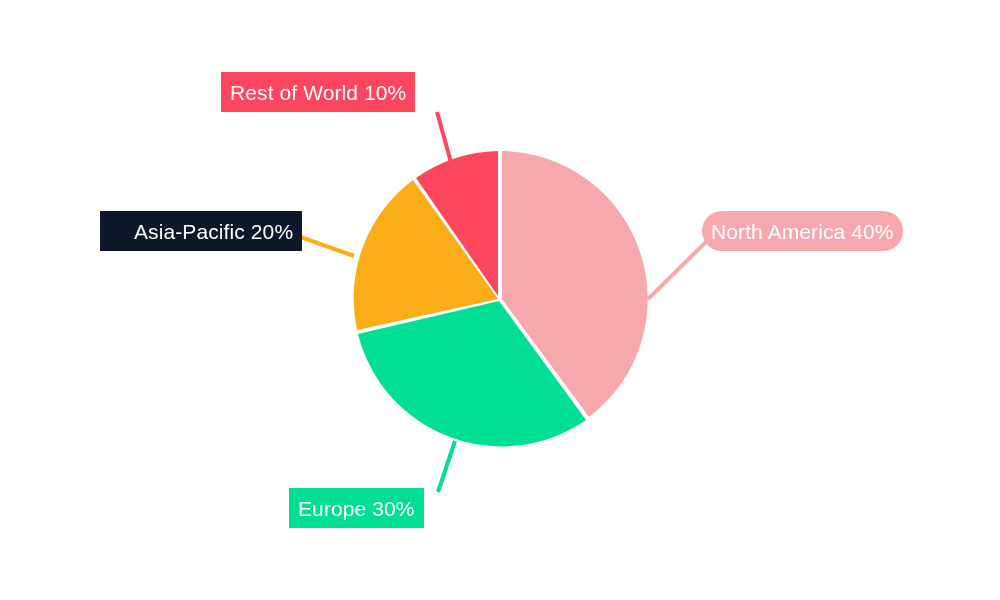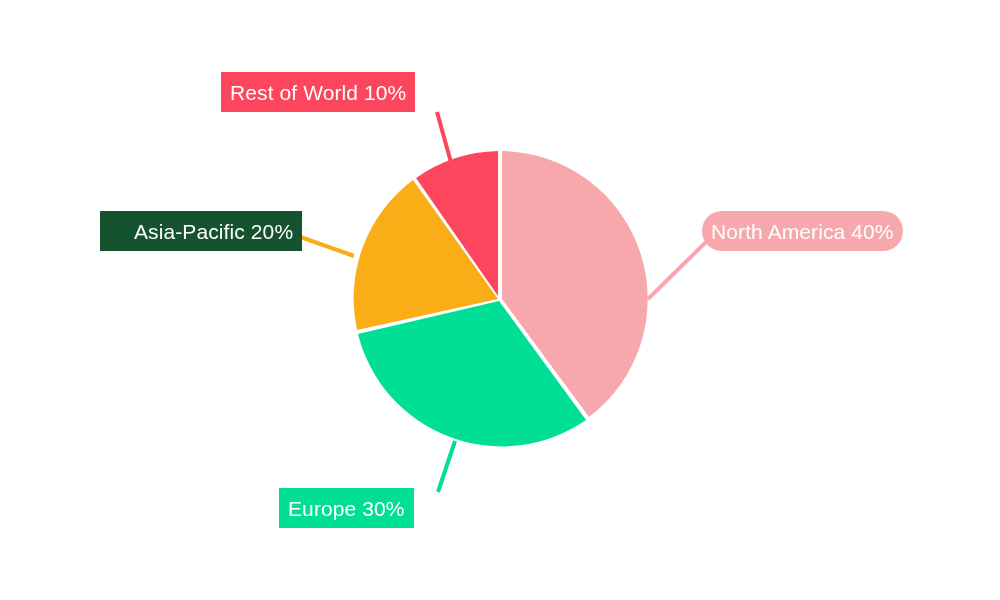--- a/index.html
+++ b/index.html
@@ -38,21 +38,21 @@
     white-space: nowrap;
     padding: 0 9px;
     height: 40px;
   }
   .callout-north-america {
     left: 702px;
     top: 211px;
     border-radius: 20px;
   }
   .callout-europe {
-    left: 279px;
+    left: 289px;
     top: 488px;
   }
   .callout-asia-pacific {
     left: 100px;
     top: 211px;
   }
   .callout-rest-of-world {
     left: 221px;
     top: 72px;
   }
@@ -79,21 +79,21 @@
   </svg>
 
   <div class="callout callout-north-america" style="background:#f7a8ac;">
     <span>North America 40%</span>
   </div>
 
   <div class="callout callout-europe" style="background:#00df95;">
     <span>Europe 30%</span>
   </div>
 
-  <div class="callout callout-asia-pacific" style="background:#14532d;padding-left:34px;">
+  <div class="callout callout-asia-pacific" style="background:#0f172a;padding-left:34px;">
     <span>Asia-Pacific 20%</span>
   </div>
 
   <div class="callout callout-rest-of-world" style="background:#fb465e;">
     <span>Rest of World 10%</span>
   </div>
 
 </div>
 
 </body></html>

